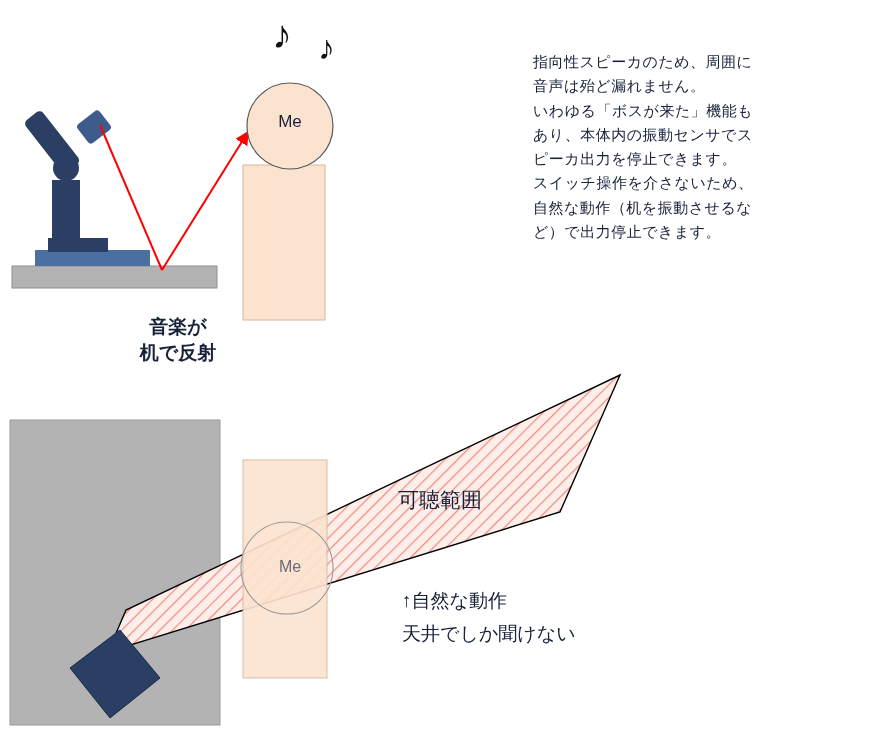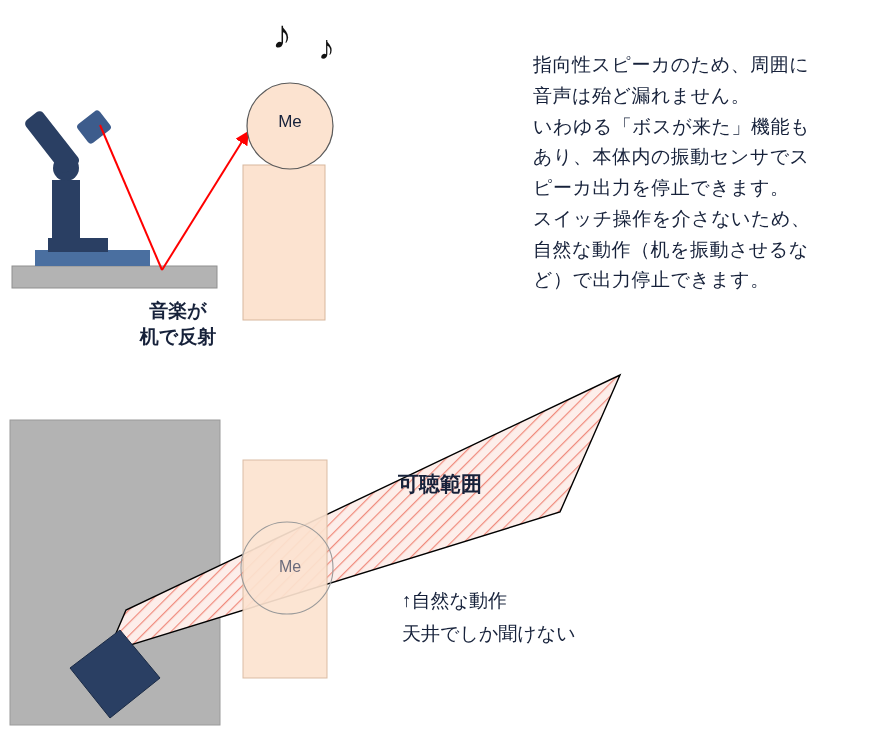--- a/index.html
+++ b/index.html
@@ -22,52 +22,53 @@
     height: 738px;
   }
   svg.diagram {
     position: absolute;
     left: 0; top: 0;
     width: 890px;
     height: 738px;
   }
   .txt-block {
     position: absolute;
-    font-size: 19px;
+    font-size: 15px;
     line-height: 1.62;
     color: #16213a;
     letter-spacing: 0.5px;
     white-space: pre;
   }
   #desc-text {
     left: 533px;
     top: 50px;
     width: 350px;
   }
   .label {
     position: absolute;
     font-size: 19px;
     color: #16213a;
     text-align: center;
     font-weight: bold;
     line-height: 1.35;
     white-space: pre;
+    margin-top: 16px;
   }
   #reflect-label {
     left: 98px;
     top: 298px;
     width: 160px;
     font-weight: bold;
   }
   #range-label {
     left: 380px;
     top: 470px;
     width: 120px;
     font-size: 21px;
-    font-weight: bold;
+    font-weight: normal;
     color: #16213a;
   }
   #bottom-note {
     position: absolute;
     left: 402px;
     top: 585px;
     width: 300px;
     font-size: 19px;
     line-height: 1.72;
     color: #16213a;

